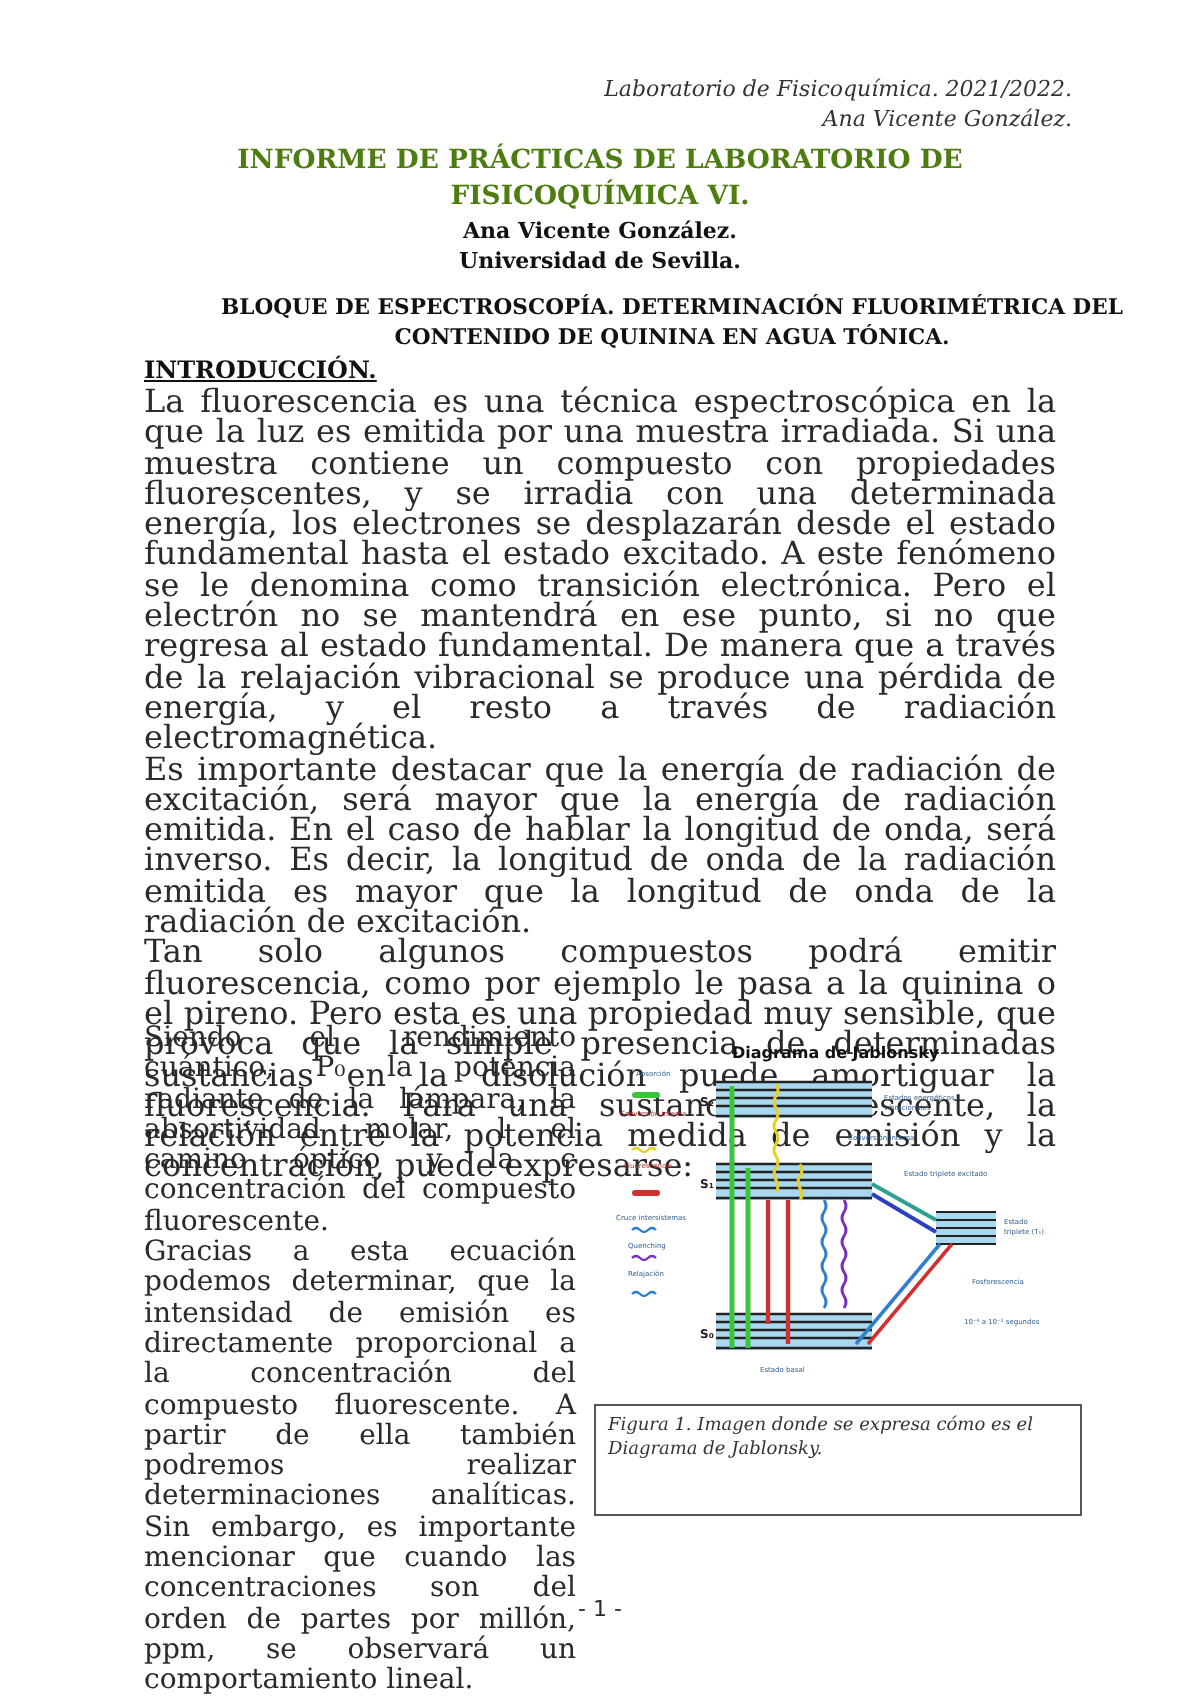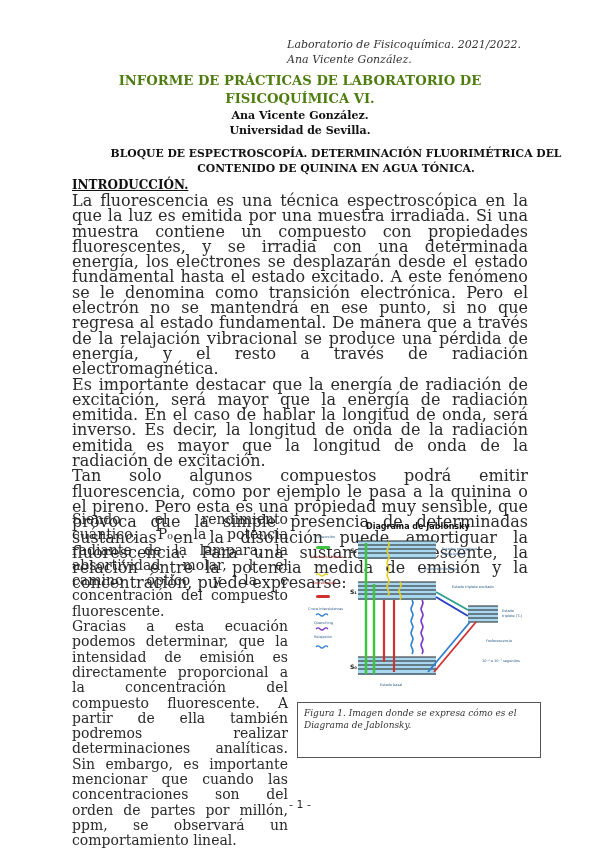--- a/index.html
+++ b/index.html
@@ -1,18 +1,18 @@
 <!DOCTYPE html>
 <html><head>
 <meta charset="utf-8">
 <style>
   html, body { margin:0; padding:0; background:#fff; }
   body { width:600px; height:848px; position:relative; overflow:hidden;
          font-family:"DejaVu Serif", serif; color:#2a2a2a; }
-  .header { position:absolute; right:79px; top:37px; 
+  .header { position:absolute; right:64px; top:37px; text-align:right;
             font-style:italic; font-size:11px; line-height:15px; color:#333; }
   .title { position:absolute; left:60px; width:480px; top:72px; text-align:center;
            font-weight:bold; font-size:13.2px; line-height:18px; color:#4d7c0f; }
   .subtitle { position:absolute; left:60px; width:480px; top:108px; text-align:center;
               font-weight:bold; font-size:11px; line-height:15px; color:#111; }
   .subtitle2 { position:absolute; left:70px; width:460px; top:146px; text-align:center;
                font-weight:bold; font-size:10.8px; line-height:15px; color:#111;margin-left:36px; }
   .section-h { position:absolute; left:72px; top:178px; font-weight:bold; font-size:12px; color:#111;text-decoration:underline; }
   .intro { position:absolute; left:72px; width:456px; top:193px; font-size:16px;
            line-height:15.3px; text-align:justify; color:#2a2a2a; }

